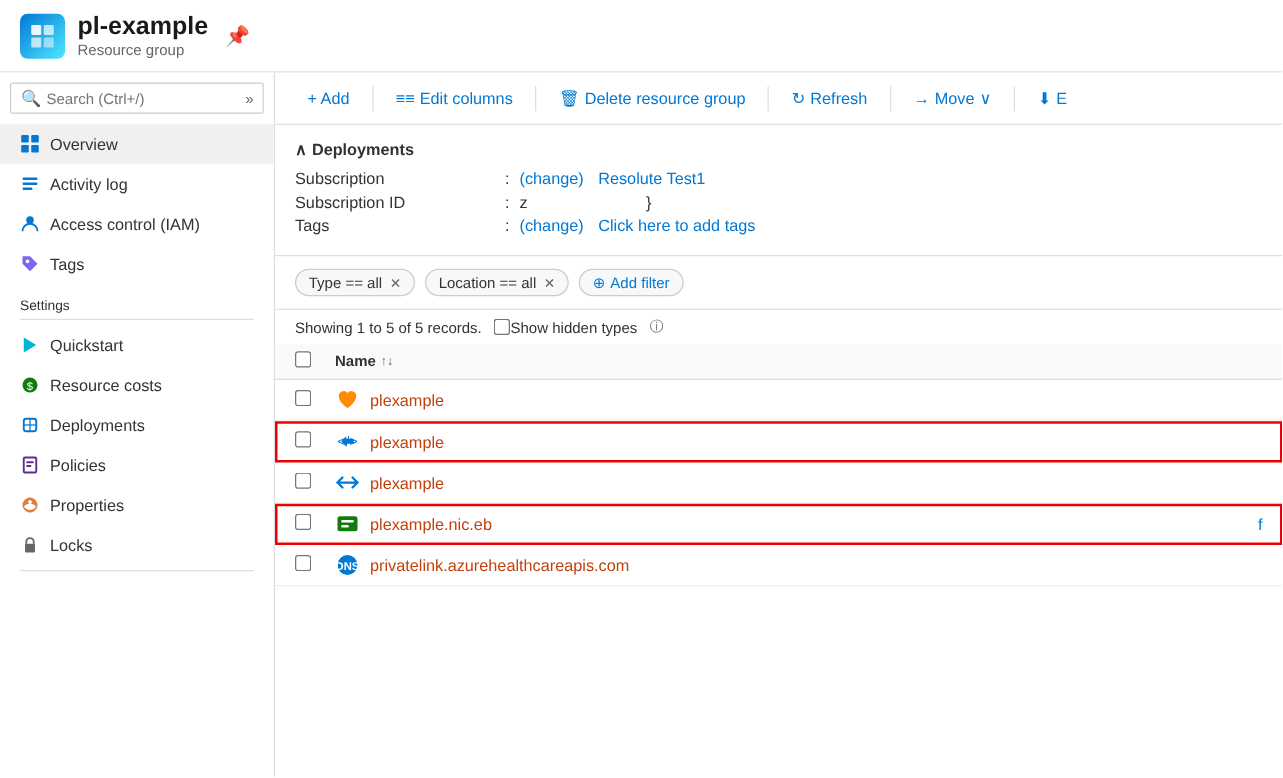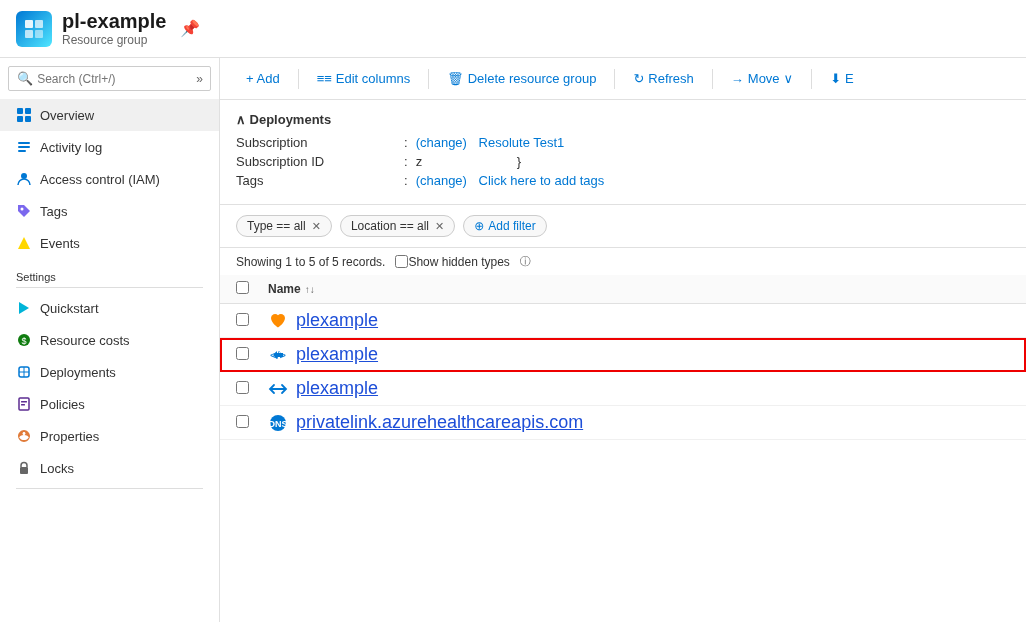--- a/index.html
+++ b/index.html
@@ -215,21 +215,21 @@
       align-items: center;
       padding: 6px 16px;
       border-bottom: 1px solid #f0f0f0;
       gap: 8px;
       cursor: pointer;
     }
     .table-row.highlighted { outline: 2px solid #e00; outline-offset: -2px; }
 
     .row-checkbox { width: 24px; flex-shrink: 0; }
     .row-icon { width: 20px; height: 20px; flex-shrink: 0; display: flex; align-items: center; justify-content: center; border-radius: 50%; }
-    .row-name { flex: 1; color: #1d4ed8; font-size: 18px; text-decoration: underline; }
+    .row-name { flex: 1; color: #c2410c; font-size: 13px; }
     .row-suffix { color: #0078d4; font-size: 13px; margin-left: 2px; }
 
     
     .sort-arrows { font-size: 10px; color: #666; }
 
     
     ::-webkit-scrollbar { width: 6px; }
     ::-webkit-scrollbar-thumb { background: #ccc; border-radius: 3px; }
   </style>
 </head>
@@ -296,28 +296,20 @@
     <div class="nav-item">
       <span class="nav-icon">
         <svg width="16" height="16" viewBox="0 0 16 16">
             <path d="M2 2h6l6 6-6 6-6-6V2z" fill="#7B68EE"></path>
             <circle cx="6" cy="6" r="1.5" fill="white"></circle>
           </svg>
       </span>
       <span>Tags</span>
     </div>
 
-    <div class="nav-item">
-      <span class="nav-icon">
-        <svg width="16" height="16" viewBox="0 0 16 16">
-            <polygon points="8,2 14,14 2,14" fill="#FFD700"></polygon>
-          </svg>
-      </span>
-      <span>Events</span>
-    </div>
 
     <div class="section-label">Settings</div>
     <div style="height:1px;background:#ddd;margin:0 16px 4px;"></div>
 
     <div class="nav-item">
       <span class="nav-icon">
         <svg width="16" height="16" viewBox="0 0 16 16">
             <path d="M3 2l10 6-10 6V2z" fill="#00b4d8"></path>
           </svg>
       </span>
@@ -509,20 +501,34 @@
           <input type="checkbox" style="">
         </div>
         <div class="row-icon" style="background:transparent;">
           <svg width="20" height="20" viewBox="0 0 20 20">
               <path d="M3 10h14M14 6l4 4-4 4M6 6L2 10l4 4" stroke="#0078d4" stroke-width="1.8" fill="none" stroke-linecap="round"></path>
             </svg>
         </div>
         <span class="row-name">plexample</span>
       </div>
 
+      <div class="table-row highlighted">
+        <div class="row-checkbox">
+          <input type="checkbox" style="">
+        </div>
+        <div class="row-icon" style="background:transparent;">
+          <svg width="20" height="20" viewBox="0 0 20 20">
+            <rect x="2" y="4" width="16" height="12" rx="2" fill="#107c10"></rect>
+            <rect x="5" y="7" width="10" height="2" rx="1" fill="white"></rect>
+            <rect x="5" y="11" width="6" height="2" rx="1" fill="white"></rect>
+          </svg>
+        </div>
+        <span class="row-name">plexample.nic.eb</span>
+        <span class="row-suffix">f</span>
+      </div>
 
       <div class="table-row">
         <div class="row-checkbox">
           <input type="checkbox" style="">
         </div>
         <div class="row-icon" style="background:transparent;">
           <svg width="20" height="20" viewBox="0 0 20 20">
               <circle cx="10" cy="10" r="8" fill="#0078d4"></circle>
               <text x="10" y="14" text-anchor="middle" font-size="9" fill="white" font-weight="bold">DNS</text>
             </svg>

